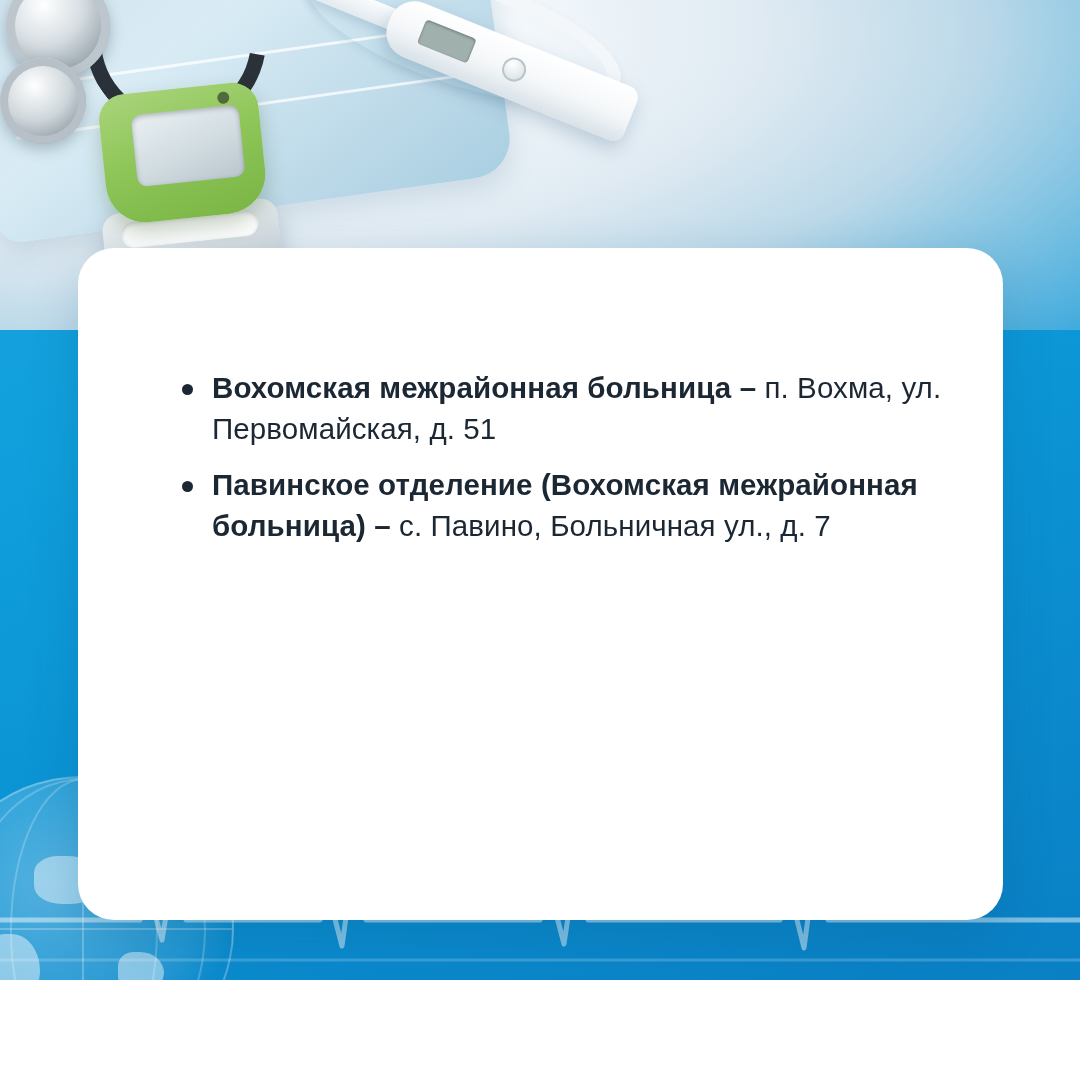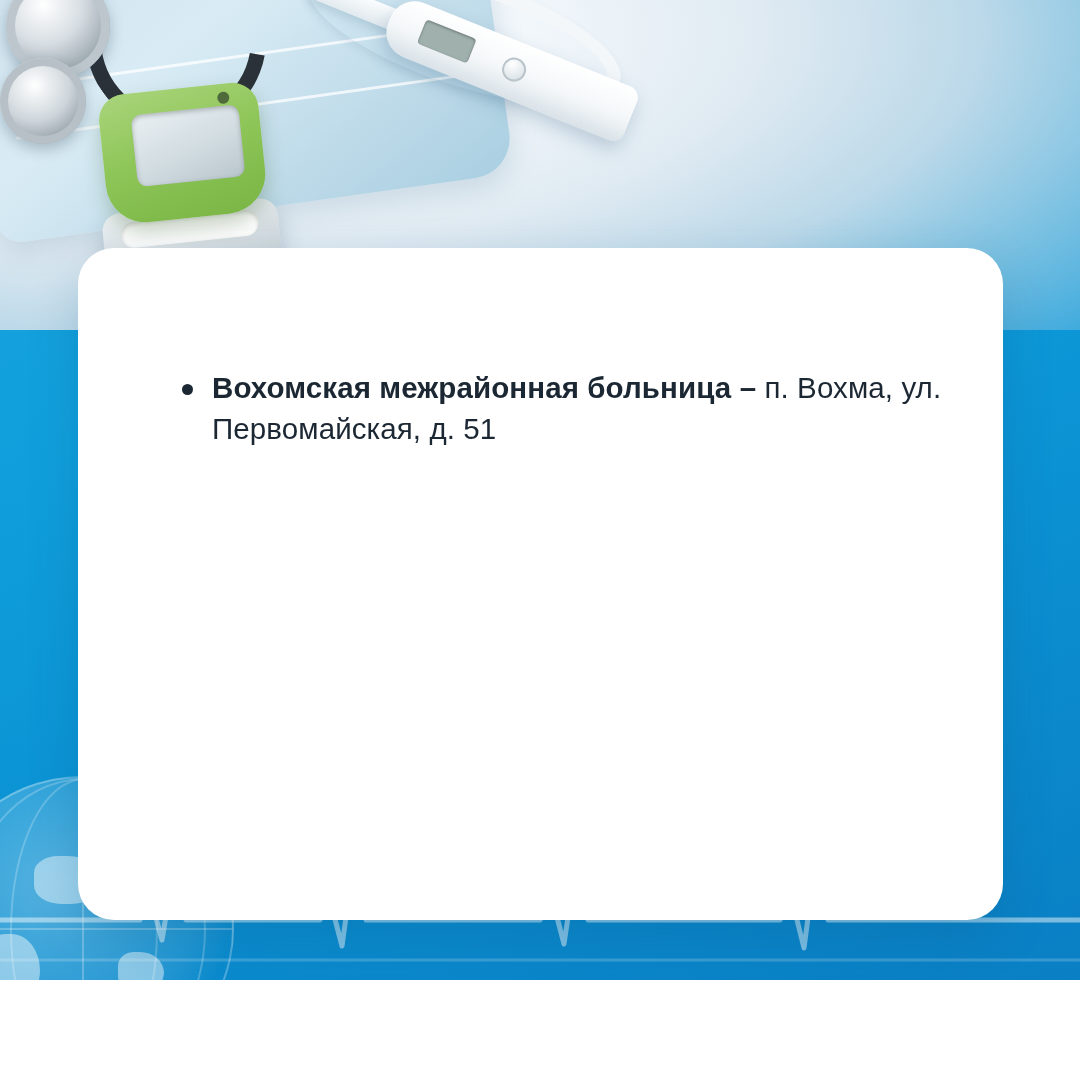--- a/index.html
+++ b/index.html
@@ -370,17 +370,21 @@
 
   <div class="card">
     <ul class="list">
 
       <li class="item">
         <span class="bullet"></span>
         <b> Вохомская межрайонная больница – </b><span>п. Вохма, ул. Первомайская, д. 51</span>
       </li>
 
 
+      <li class="item">
+        <span class="bullet"></span>
+        <b>Павинское отделение (Вохомская межрайонная больница) – </b><span>с. Павино, Больничная ул., д. 7</span>
+      </li>
 
     </ul>
   </div>
 
 </div>
 
 </body></html>

